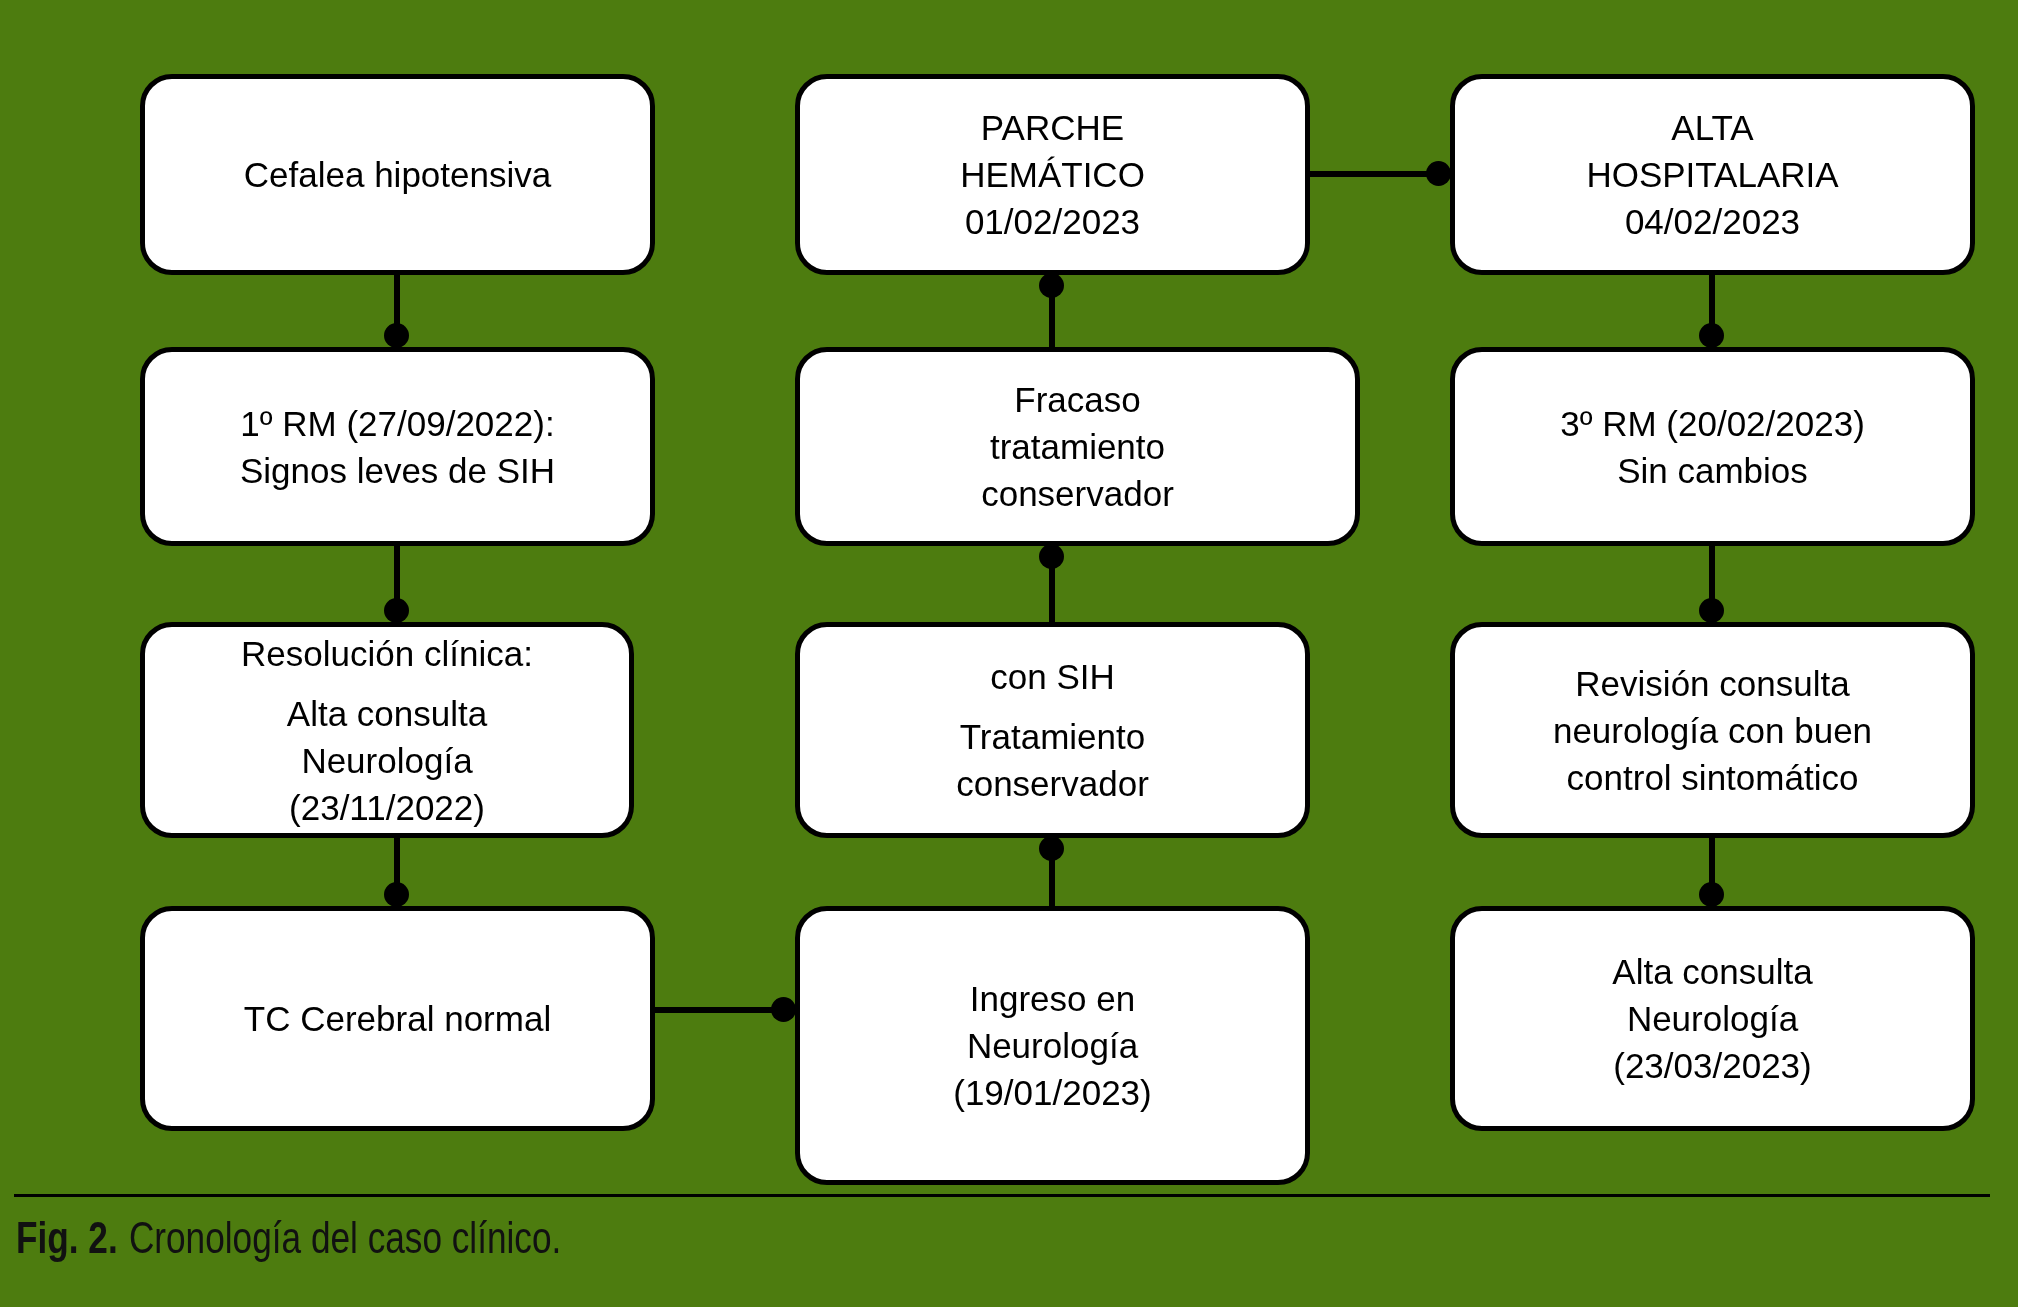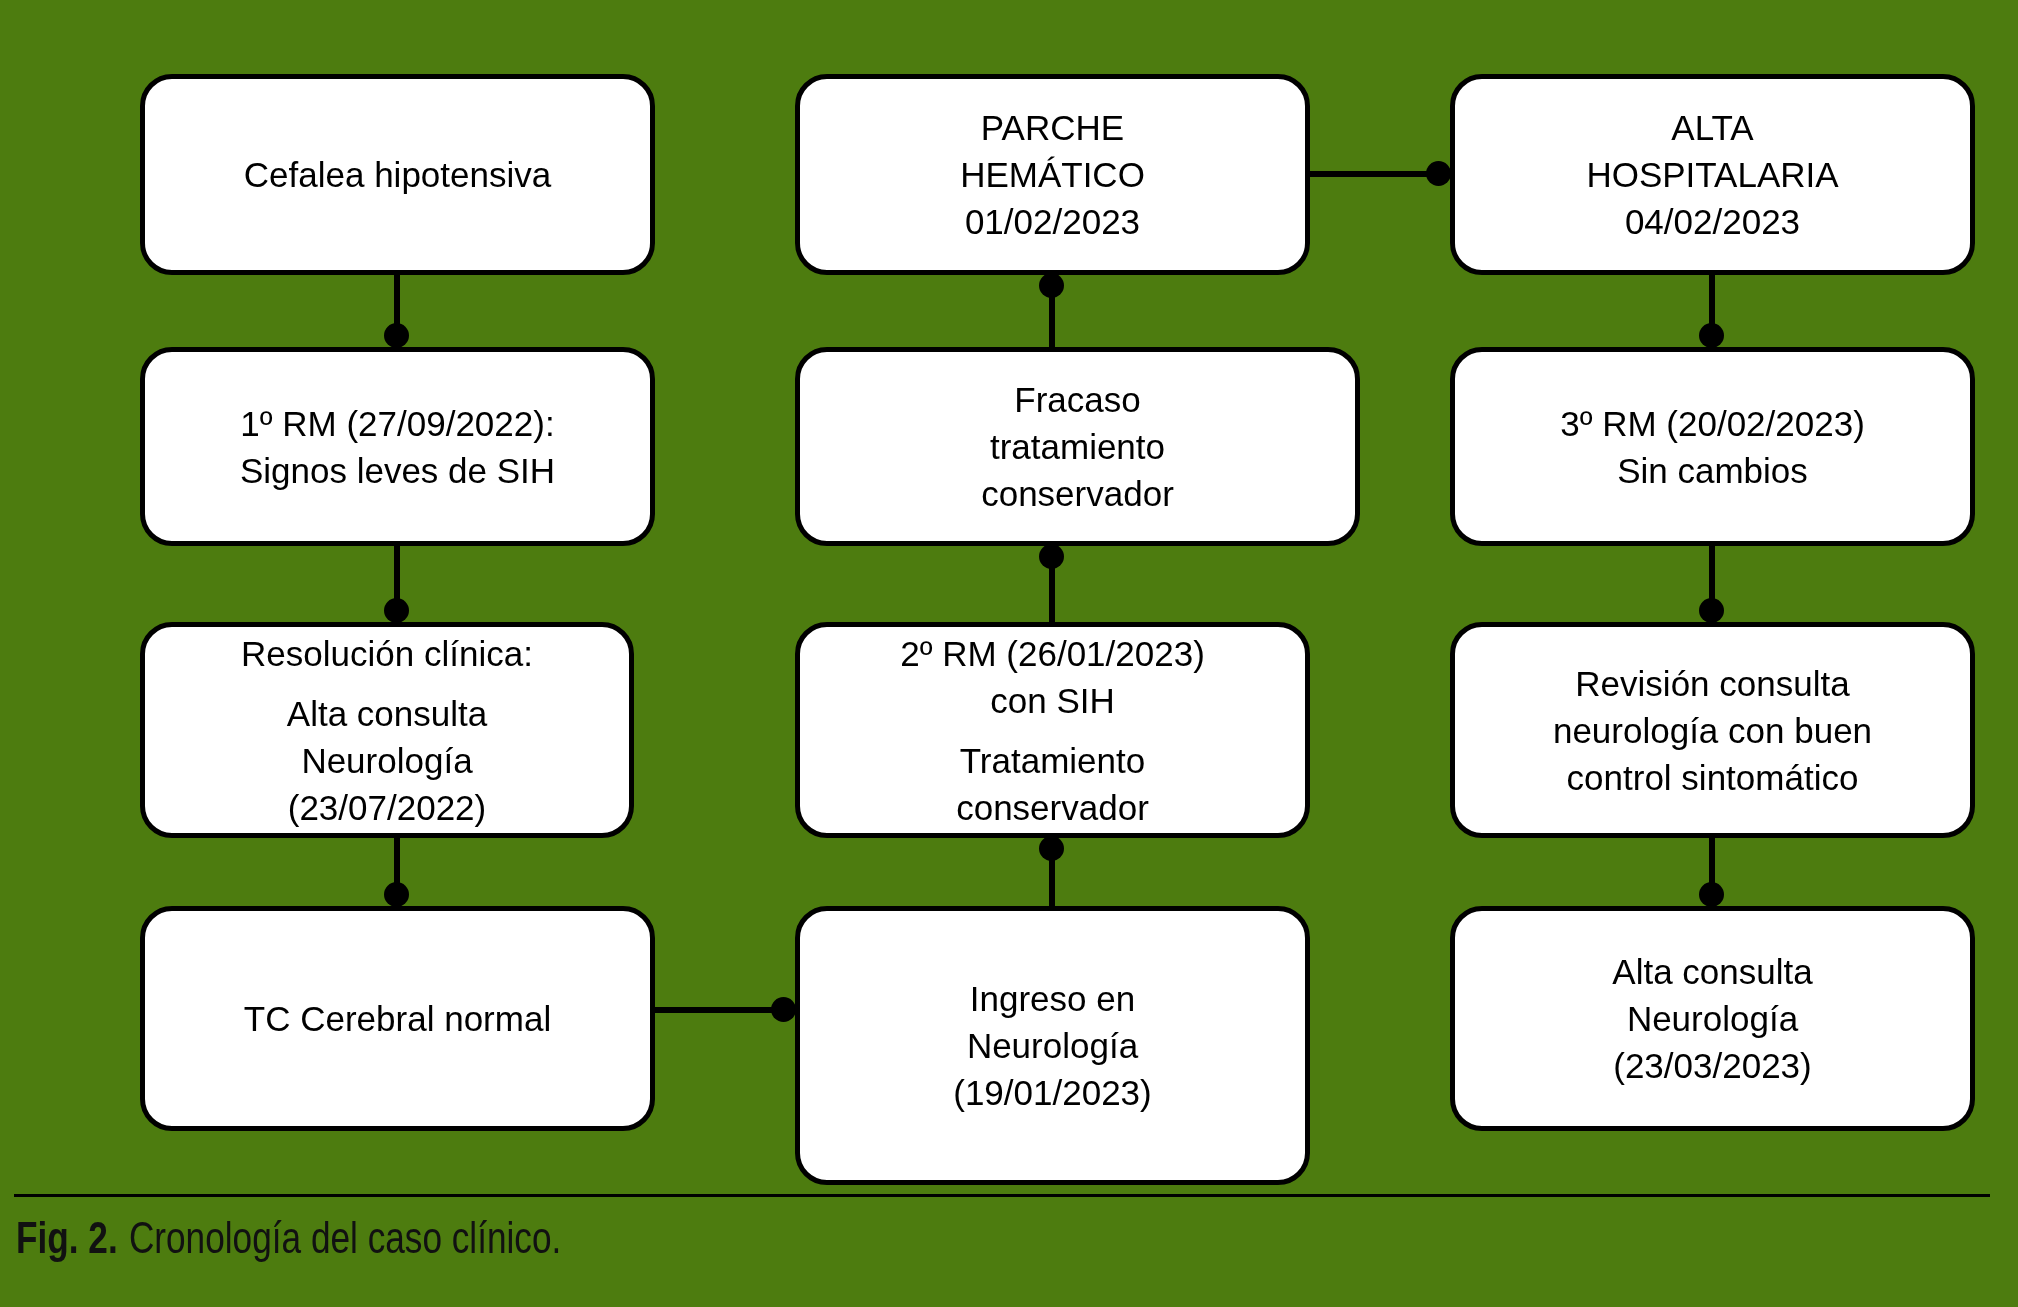--- a/index.html
+++ b/index.html
@@ -92,21 +92,21 @@
     </div>
   </div>
 
   <div class="box" style="left:140px;top:622px;width:494px;height:216px">
     <div class="para">
       <div class="tline">Resolución clínica:</div>
     </div>
     <div class="para">
       <div class="tline">Alta consulta</div>
       <div class="tline">Neurología</div>
-      <div class="tline">(23/07/2022)</div>
+      <div class="tline">(23/11/2022)</div>
     </div>
   </div>
 
   <div class="box" style="left:140px;top:906px;width:515px;height:225px">
     <div class="para">
       <div class="tline">TC Cerebral normal</div>
     </div>
   </div>
 
   <div class="box" style="left:795px;top:74px;width:515px;height:201px">
@@ -120,21 +120,20 @@
   <div class="box" style="left:795px;top:347px;width:565px;height:199px">
     <div class="para">
       <div class="tline">Fracaso</div>
       <div class="tline">tratamiento</div>
       <div class="tline">conservador</div>
     </div>
   </div>
 
   <div class="box" style="left:795px;top:622px;width:515px;height:216px">
     <div class="para">
-      <div class="tline">2º RM (26/01/2023)</div>
       <div class="tline">con SIH</div>
     </div>
     <div class="para">
       <div class="tline">Tratamiento</div>
       <div class="tline">conservador</div>
     </div>
   </div>
 
   <div class="box" style="left:795px;top:906px;width:515px;height:279px">
     <div class="para">

